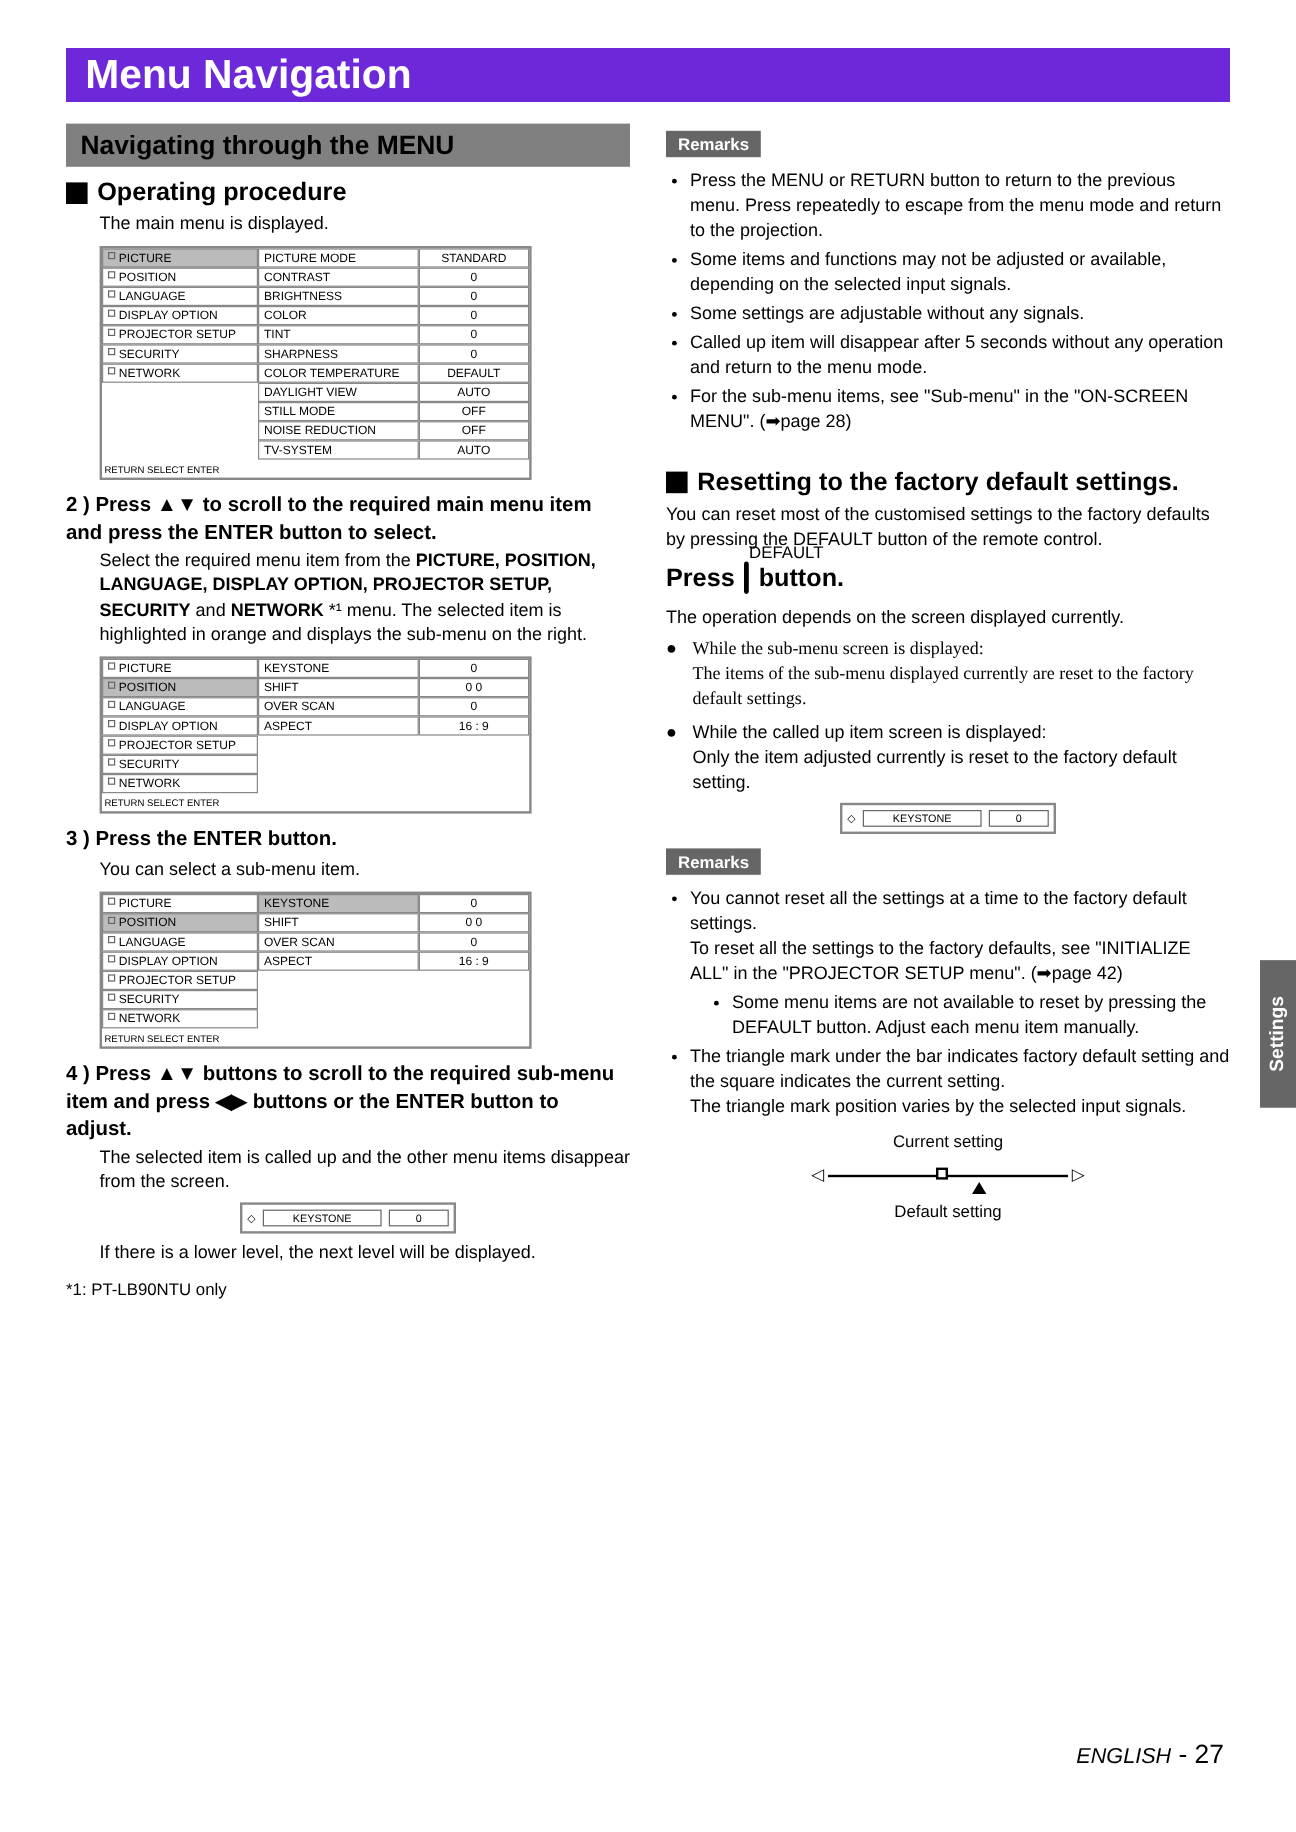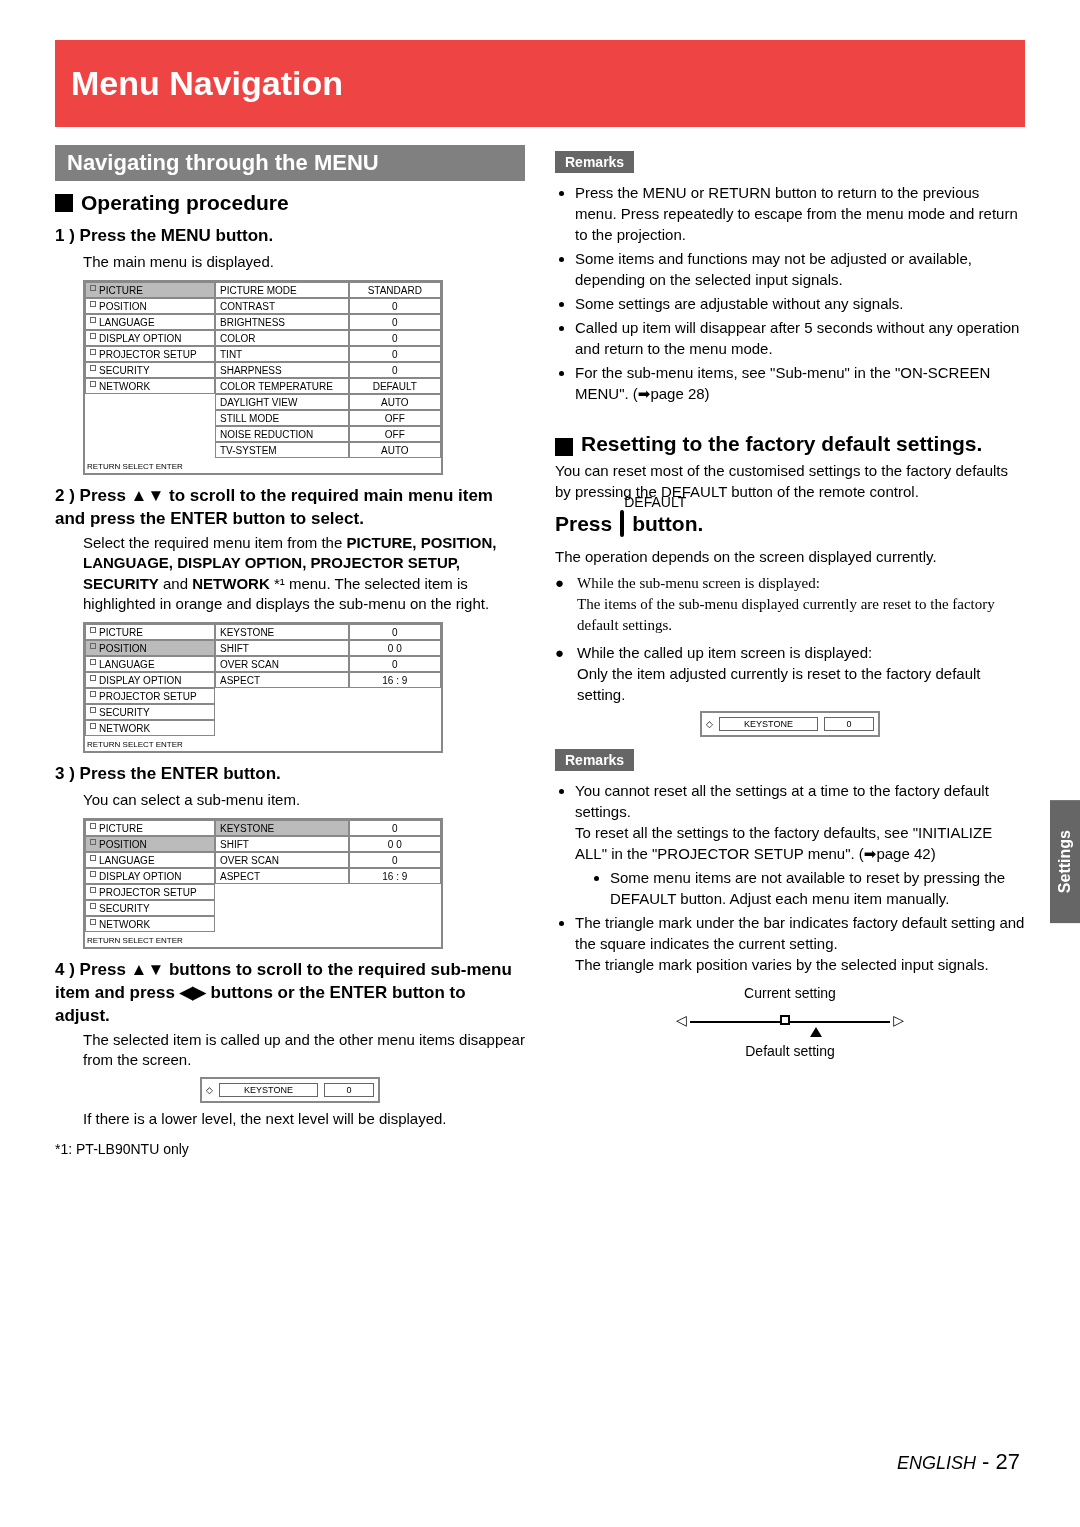--- a/index.html
+++ b/index.html
@@ -1,20 +1,20 @@
 <!DOCTYPE html>
 <html><head>
 <meta charset="utf-8">
 <style>
   * { box-sizing: border-box; margin: 0; padding: 0; }
   body { width: 1080px; height: 1527px; font-family: Arial, Helvetica, sans-serif; background: #fff; position: relative; padding: 40px 55px; }
-  .title-bar { background: #ef4444; color: #fff; font-size: 34px; font-weight: bold; padding: 24px 16px; margin-bottom: 18px; }
+  .title-bar { background: #6d28d9; color: #fff; font-size: 34px; font-weight: bold; padding: 3px 16px; margin-bottom: 18px; }
   .columns { display: flex; gap: 30px; }
   .col { flex: 1; }
-  .section-band { background: #808080; color: #ffffff; font-size: 22px; font-weight: bold; padding: 5px 12px; margin-bottom: 10px; }
+  .section-band { background: #808080; color: #000000; font-size: 22px; font-weight: bold; padding: 5px 12px; margin-bottom: 10px; }
   .h-block { font-size: 21px; font-weight: bold; margin: 8px 0 4px; display: flex; align-items: center; gap: 8px; }
   .black-square { width: 18px; height: 18px; background: #000; display: inline-block; }
   .step-h { font-size: 17px; font-weight: bold; margin-top: 10px; line-height: 1.35; }
   .step-body { font-size: 15px; margin: 4px 0 6px 28px; line-height: 1.35; }
   .step-sub { font-size: 15px; margin: 2px 0 6px 28px; line-height: 1.35; }
   .bold { font-weight: bold; }
   .remarks-box { background: #666; color: #fff; font-size: 14px; font-weight: bold; padding: 3px 10px; display: inline-block; margin: 6px 0; }
   ul.bullets { list-style: disc; margin-left: 20px; font-size: 15px; line-height: 1.4; }
   ul.bullets li { margin: 3px 0; }
   ul.circles { list-style: none; margin-left: 0; font-size: 15px; line-height: 1.4; }
@@ -56,21 +56,20 @@
 
 <div class="columns">
 
   <div class="col">
     <div class="section-band">Navigating through the MENU</div>
     <div class="h-block">
       <span class="black-square"></span>
       <span>Operating procedure</span>
     </div>
 
-    <div class="step-h">1 ) Press the MENU button.</div>
     <div class="step-body">The main menu is displayed.</div>
 
     <div class="menu-fig">
       <div class="menu-inner">
         <div class="menu-left" id="menu1-left">
             <div class="menu-row sel">
               <span class="icon-dot"></span>
               <span>PICTURE</span>
             </div>
             <div class="menu-row">
@@ -282,21 +281,21 @@
   <div class="col">
     <div class="remarks-box">Remarks</div>
     <ul class="bullets" id="remarks1-list">
         <li style="white-space: pre-line;">Press the MENU or RETURN button to return to the previous menu. Press repeatedly to escape from the menu mode and return to the projection.</li>
         <li style="white-space: pre-line;">Some items and functions may not be adjusted or available, depending on the selected input signals.</li>
         <li style="white-space: pre-line;">Some settings are adjustable without any signals.</li>
         <li style="white-space: pre-line;">Called up item will disappear after 5 seconds without any operation and return to the menu mode.</li>
         <li style="white-space: pre-line;">For the sub-menu items, see "Sub-menu" in the "ON-SCREEN MENU". (➡page 28)</li>
       </ul>
 
-    <div class="h-block" style="margin-top:28px;align-items:flex-end;">
+    <div class="h-block" style="margin-top:28px;">
       <span class="black-square"></span>
       <span>Resetting to the factory default settings.</span>
     </div>
     <div style="font-size:15px; line-height:1.4;">You can reset most of the customised settings to the factory defaults by pressing the DEFAULT button of the remote control.</div>
 
     <div class="press-line">
       <span>Press</span>
       <span style="position:relative; display:inline-block;">
         <span class="default-label">DEFAULT</span>
         <span class="default-btn"></span>

